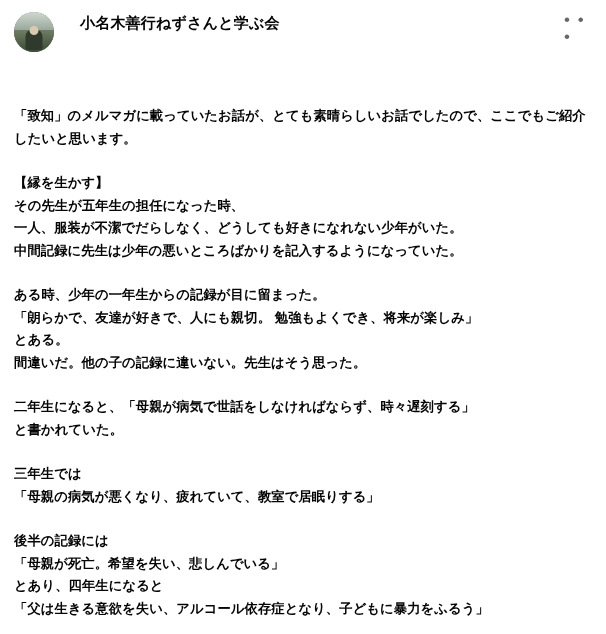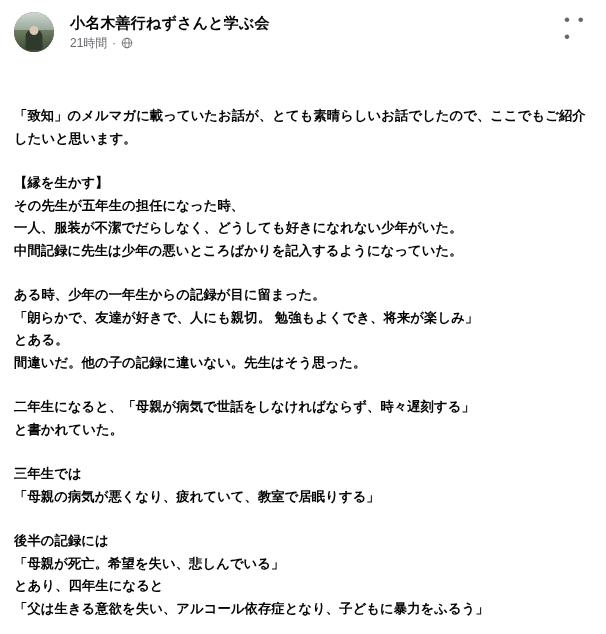--- a/index.html
+++ b/index.html
@@ -63,21 +63,21 @@
     position: absolute;
     left: 50%;
     bottom: 17px;
     transform: translateX(-50%);
     width: 9px;
     height: 9px;
     border-radius: 50%;
     background: #d9c9b2;
   }
   .header-text {
-    margin-left: 16px;
+    margin-left: 26px;
     display: flex;
     flex-direction: column;
     justify-content: center;
     flex: 1 1 auto;
     min-width: 0;
     padding-top: 1px;
   }
   .page-name {
     font-size: 15px;
     font-weight: bold;
@@ -145,31 +145,20 @@
 
   <div class="post-header">
     <div class="avatar">
       <div class="av-sky"></div>
       <div class="av-ground"></div>
       <div class="av-figure"></div>
       <div class="av-head"></div>
     </div>
     <div class="header-text">
       <div class="page-name">小名木善行ねずさんと学ぶ会</div>
-      <div class="meta-row">
-        <span>21時間</span>
-        <span class="meta-dot">·</span>
-        <span class="globe-icon">
-          <svg width="12" height="12" viewBox="0 0 16 16" fill="none" xmlns="http://www.w3.org/2000/svg">
-            <circle cx="8" cy="8" r="6.4" stroke="#65676b" stroke-width="1.2"></circle>
-            <ellipse cx="8" cy="8" rx="2.8" ry="6.4" stroke="#65676b" stroke-width="1.1"></ellipse>
-            <line x1="1.6" y1="8" x2="14.4" y2="8" stroke="#65676b" stroke-width="1.1"></line>
-          </svg>
-        </span>
-      </div>
     </div>
     <div class="more-btn">• • •</div>
   </div>
 
   <div class="post-body">
     <div><p>「致知」のメルマガに載っていたお話が、とても素晴らしいお話でしたので、ここでもご紹介したいと思います。</p><div class="para-gap"></div><p>【縁を生かす】</p><p>その先生が五年生の担任になった時、</p><p>一人、服装が不潔でだらしなく、どうしても好きになれない少年がいた。</p><p>中間記録に先生は少年の悪いところばかりを記入するようになっていた。</p><div class="para-gap"></div><p>ある時、少年の一年生からの記録が目に留まった。</p><p>「朗らかで、友達が好きで、人にも親切。 勉強もよくでき、将来が楽しみ」</p><p>とある。</p><p>間違いだ。他の子の記録に違いない。先生はそう思った。</p><div class="para-gap"></div><p>二年生になると、「母親が病気で世話をしなければならず、時々遅刻する」</p><p>と書かれていた。</p><div class="para-gap"></div><p>三年生では</p><p>「母親の病気が悪くなり、疲れていて、教室で居眠りする」</p><div class="para-gap"></div><p>後半の記録には</p><p>「母親が死亡。希望を失い、悲しんでいる」</p><p>とあり、四年生になると</p><p>「父は生きる意欲を失い、アルコール依存症となり、子どもに暴力をふるう」</p><div class="para-gap"></div></div>
   </div>
 
 </div>
 

